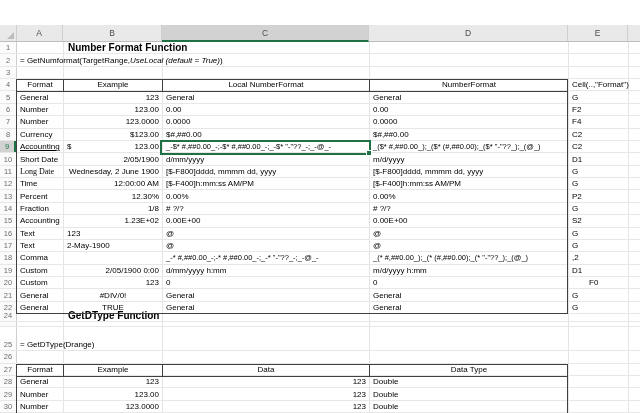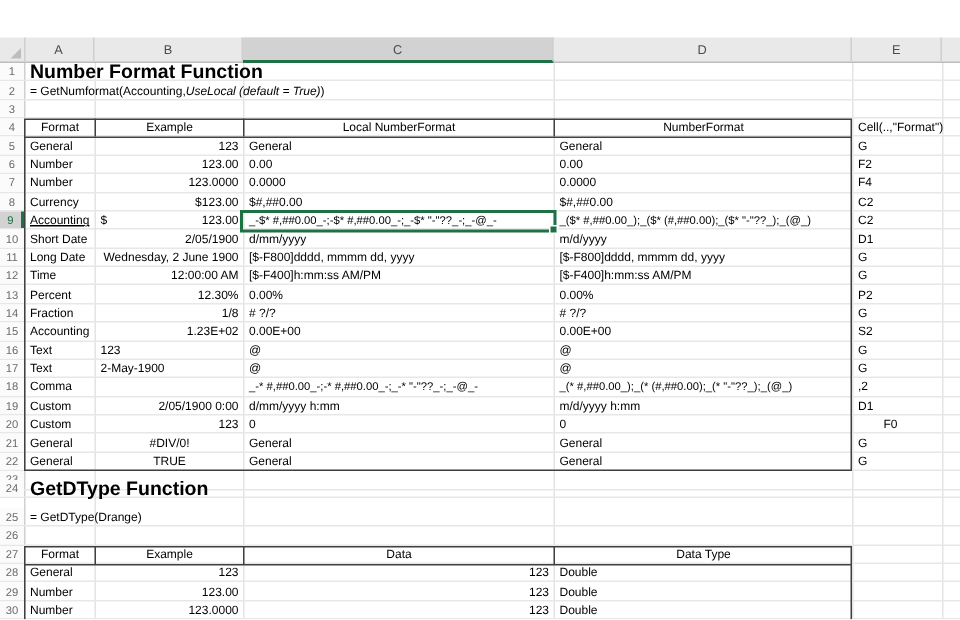--- a/index.html
+++ b/index.html
@@ -35,21 +35,21 @@
   .vline.gut{border-left-color:#cfcfcf;}
   .row{position:absolute;left:0;width:640px;box-sizing:border-box;border-bottom:1px solid #E7E7E7;}
   .rnum{position:absolute;left:0;top:0;bottom:0;width:16px;box-sizing:border-box;
         display:flex;align-items:center;justify-content:center;
         font-size:7.5px;color:#6b6b6b;background:#fbfbfb;}
   .cell{position:absolute;top:0;bottom:0;box-sizing:border-box;padding:0 3px;
         font-size:8px;color:#000;white-space:nowrap;display:flex;align-items:center;}
   .cell.hid{overflow:hidden;}
   .cell.r{justify-content:flex-end;}
   .cell.c{justify-content:center;}
-  .cell.b{font-weight:700;font-size:13px;}
+  .cell.b{font-weight:700;font-size:10px;margin-left:48px;}
   .cell .it{font-style:italic;}
   .cell.split{justify-content:space-between;}
   .ovl{position:absolute;pointer-events:none;box-sizing:border-box;}
 </style>
 </head>
 <body>
 
 <div id="app">
 
 
@@ -71,21 +71,21 @@
       <div class="vline" style="left: 369px;"></div>
       <div class="vline" style="left: 568px;"></div>
       <div class="vline" style="left: 628px;"></div>
       <div class="row" style="top: 0px; height: 12.371px;">
         <div class="rnum">1</div>
         <div class="cell b" style="left: 17px; width: 46px;">Number Format Function</div>
       </div>
       <div class="row" style="top: 12.371px; height: 12.371px;">
         <div class="rnum">2</div>
         <div class="cell" style="left: 17px; width: 46px;">
-          <span>= GetNumformat(Accounting, </span>
+          <span>= GetNumformat(TargetRange, </span>
           <span class="it">UseLocal (default = True)</span>
           <span> )</span>
         </div>
       </div>
       <div class="row" style="top: 24.742px; height: 12.371px;">
         <div class="rnum">3</div>
       </div>
       <div class="row" style="top: 37.113px; height: 12.371px;">
         <div class="rnum">4</div>
         <div class="cell c hid" style="left: 17px; width: 46px;">Format</div>
@@ -140,21 +140,21 @@
       <div class="row" style="top: 111.339px; height: 12.371px;">
         <div class="rnum">10</div>
         <div class="cell hid" style="left: 17px; width: 46px;">Short Date</div>
         <div class="cell r hid" style="left: 64px; width: 98px;">2/05/1900</div>
         <div class="cell hid" style="left: 163px; width: 206px;">d/mm/yyyy</div>
         <div class="cell hid" style="left: 370px; width: 198px;">m/d/yyyy</div>
         <div class="cell" style="left: 569px; width: 59px;">D1</div>
       </div>
       <div class="row" style="top: 123.71px; height: 12.371px;">
         <div class="rnum">11</div>
-        <div class="cell hid" style="left: 17px; width: 46px;">Long Date</div>
+        <div class="cell hid" style="left: 17px; width: 46px; font-family: Liberation Serif, serif;">Long Date</div>
         <div class="cell r hid" style="left: 64px; width: 98px;">Wednesday, 2 June 1900</div>
         <div class="cell hid" style="left: 163px; width: 206px;">[$-F800]dddd, mmmm dd, yyyy</div>
         <div class="cell hid" style="left: 370px; width: 198px;">[$-F800]dddd, mmmm dd, yyyy</div>
         <div class="cell" style="left: 569px; width: 59px;">G</div>
       </div>
       <div class="row" style="top: 136.081px; height: 12.371px;">
         <div class="rnum">12</div>
         <div class="cell hid" style="left: 17px; width: 46px;">Time</div>
         <div class="cell r hid" style="left: 64px; width: 98px;">12:00:00 AM</div>
         <div class="cell hid" style="left: 163px; width: 206px;">[$-F400]h:mm:ss AM/PM</div>
@@ -236,21 +236,21 @@
         <div class="rnum">22</div>
         <div class="cell hid" style="left: 17px; width: 46px;">General</div>
         <div class="cell c hid" style="left: 64px; width: 98px;">TRUE</div>
         <div class="cell hid" style="left: 163px; width: 206px;">General</div>
         <div class="cell hid" style="left: 370px; width: 198px;">General</div>
         <div class="cell" style="left: 569px; width: 59px;">G</div>
       </div>
       <div class="row" style="top: 272.162px; height: 12.371px;">
         <div class="rnum">23</div>
       </div>
-      <div class="row" style="top: 278px; height: 12.371px; text-align: right;">
+      <div class="row" style="top: 268px; height: 12.371px; text-align: right;">
         <div class="rnum">24</div>
         <div class="cell b" style="left: 17px; width: 46px;">GetDType Function</div>
       </div>
       <div class="row" style="top: 296.904px; height: 12.371px;">
         <div class="rnum">25</div>
         <div class="cell" style="left: 17px; width: 46px;">= GetDType(Drange)</div>
       </div>
       <div class="row" style="top: 309.275px; height: 12.371px;">
         <div class="rnum">26</div>
       </div>

